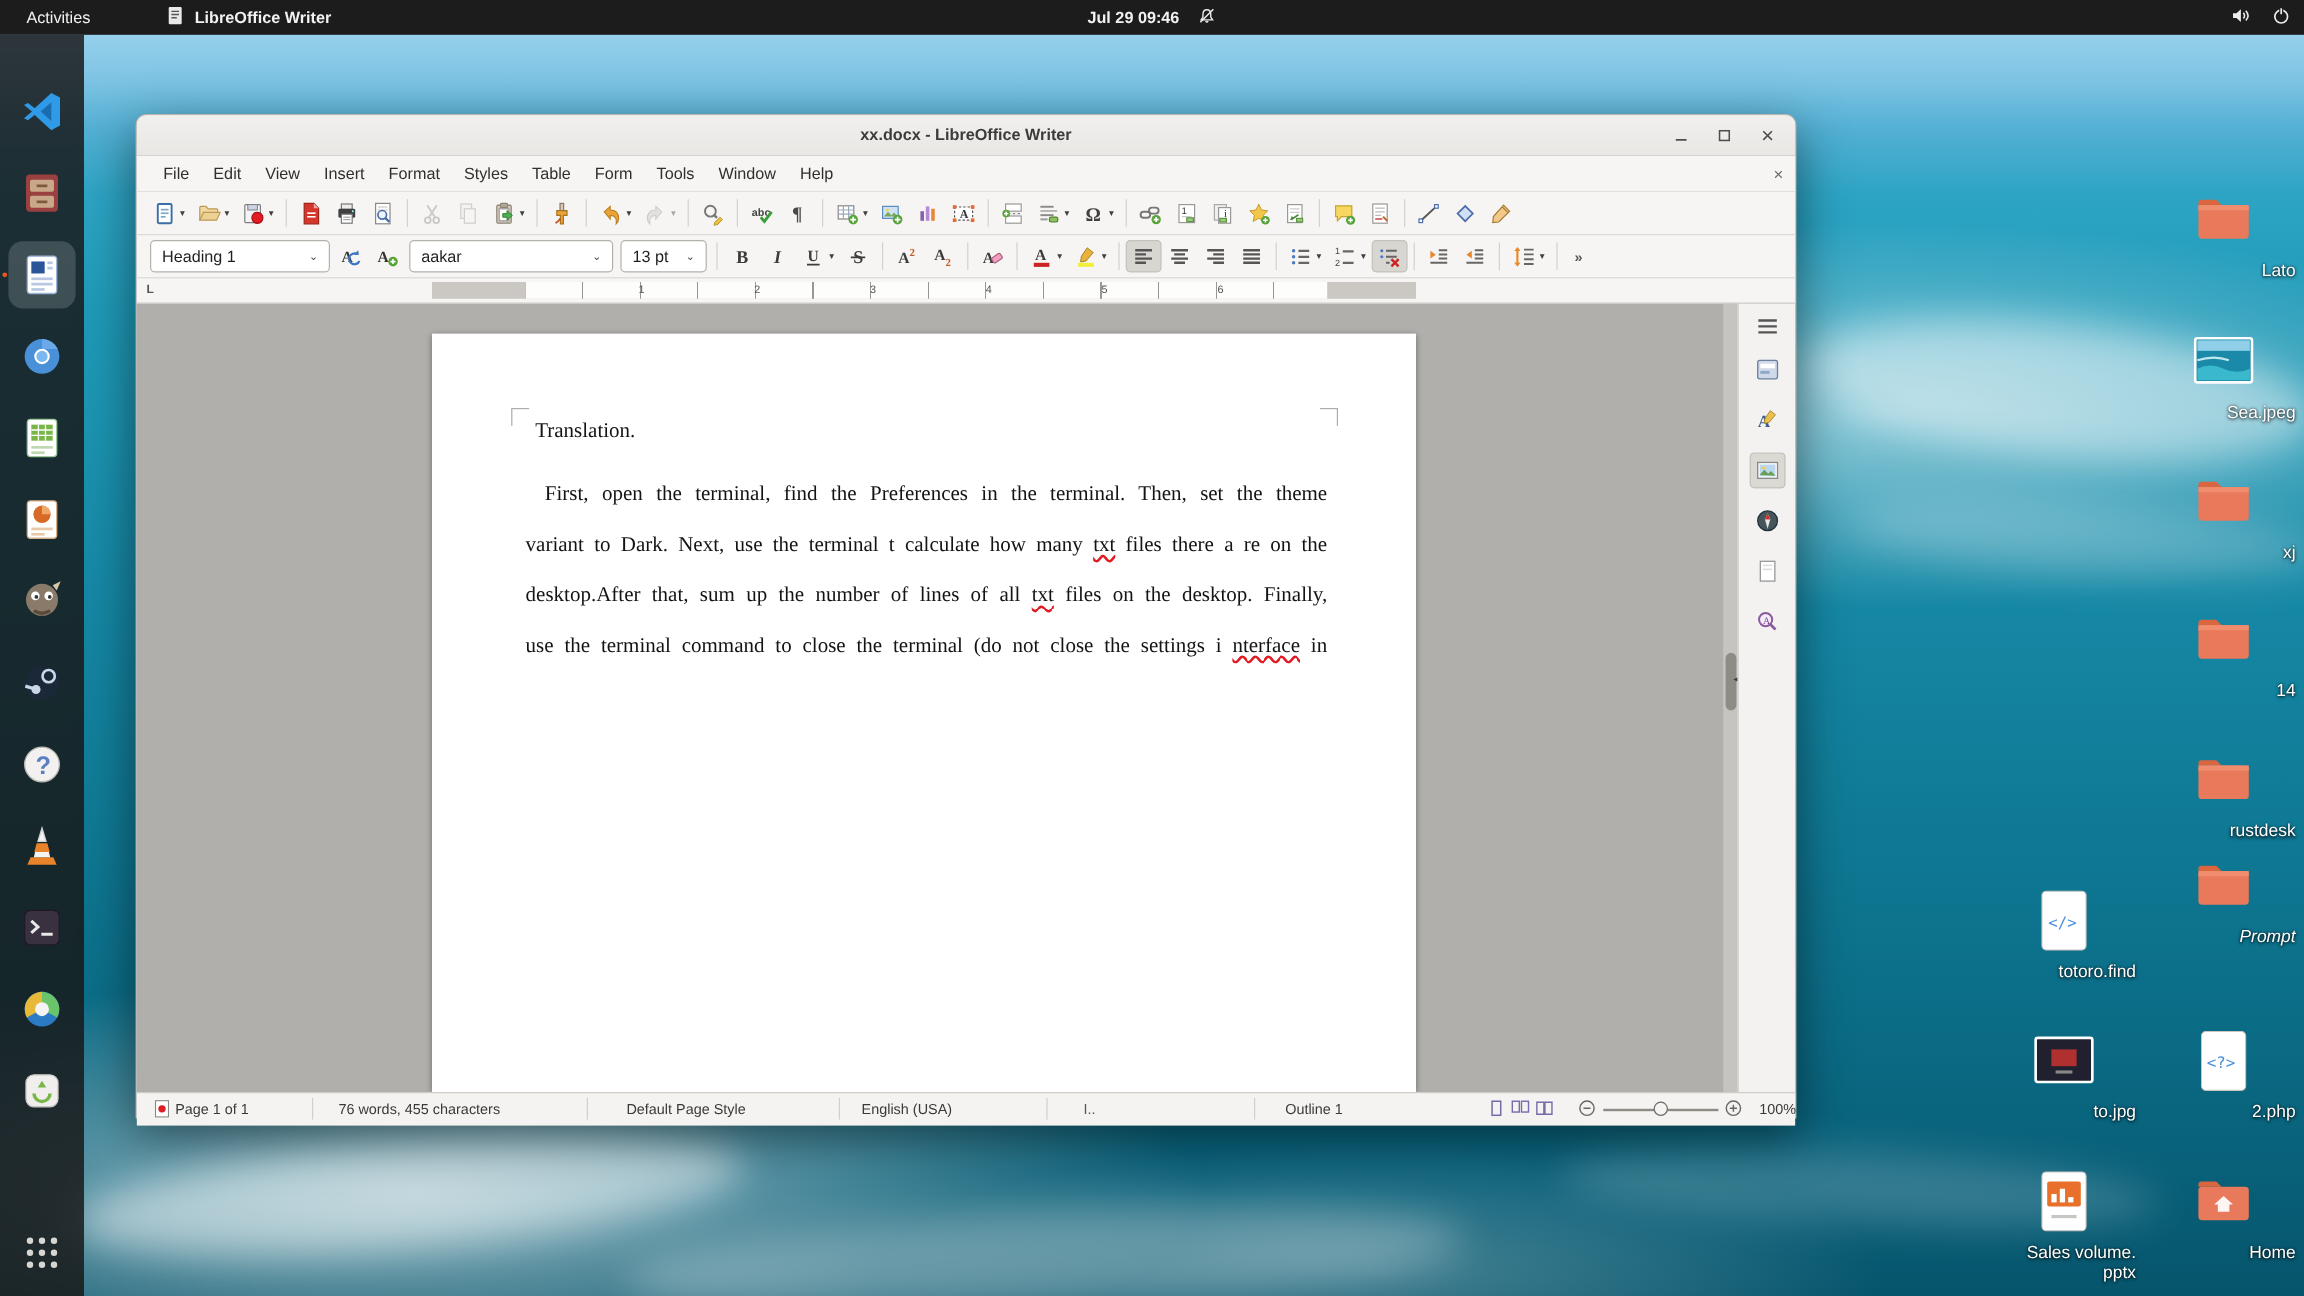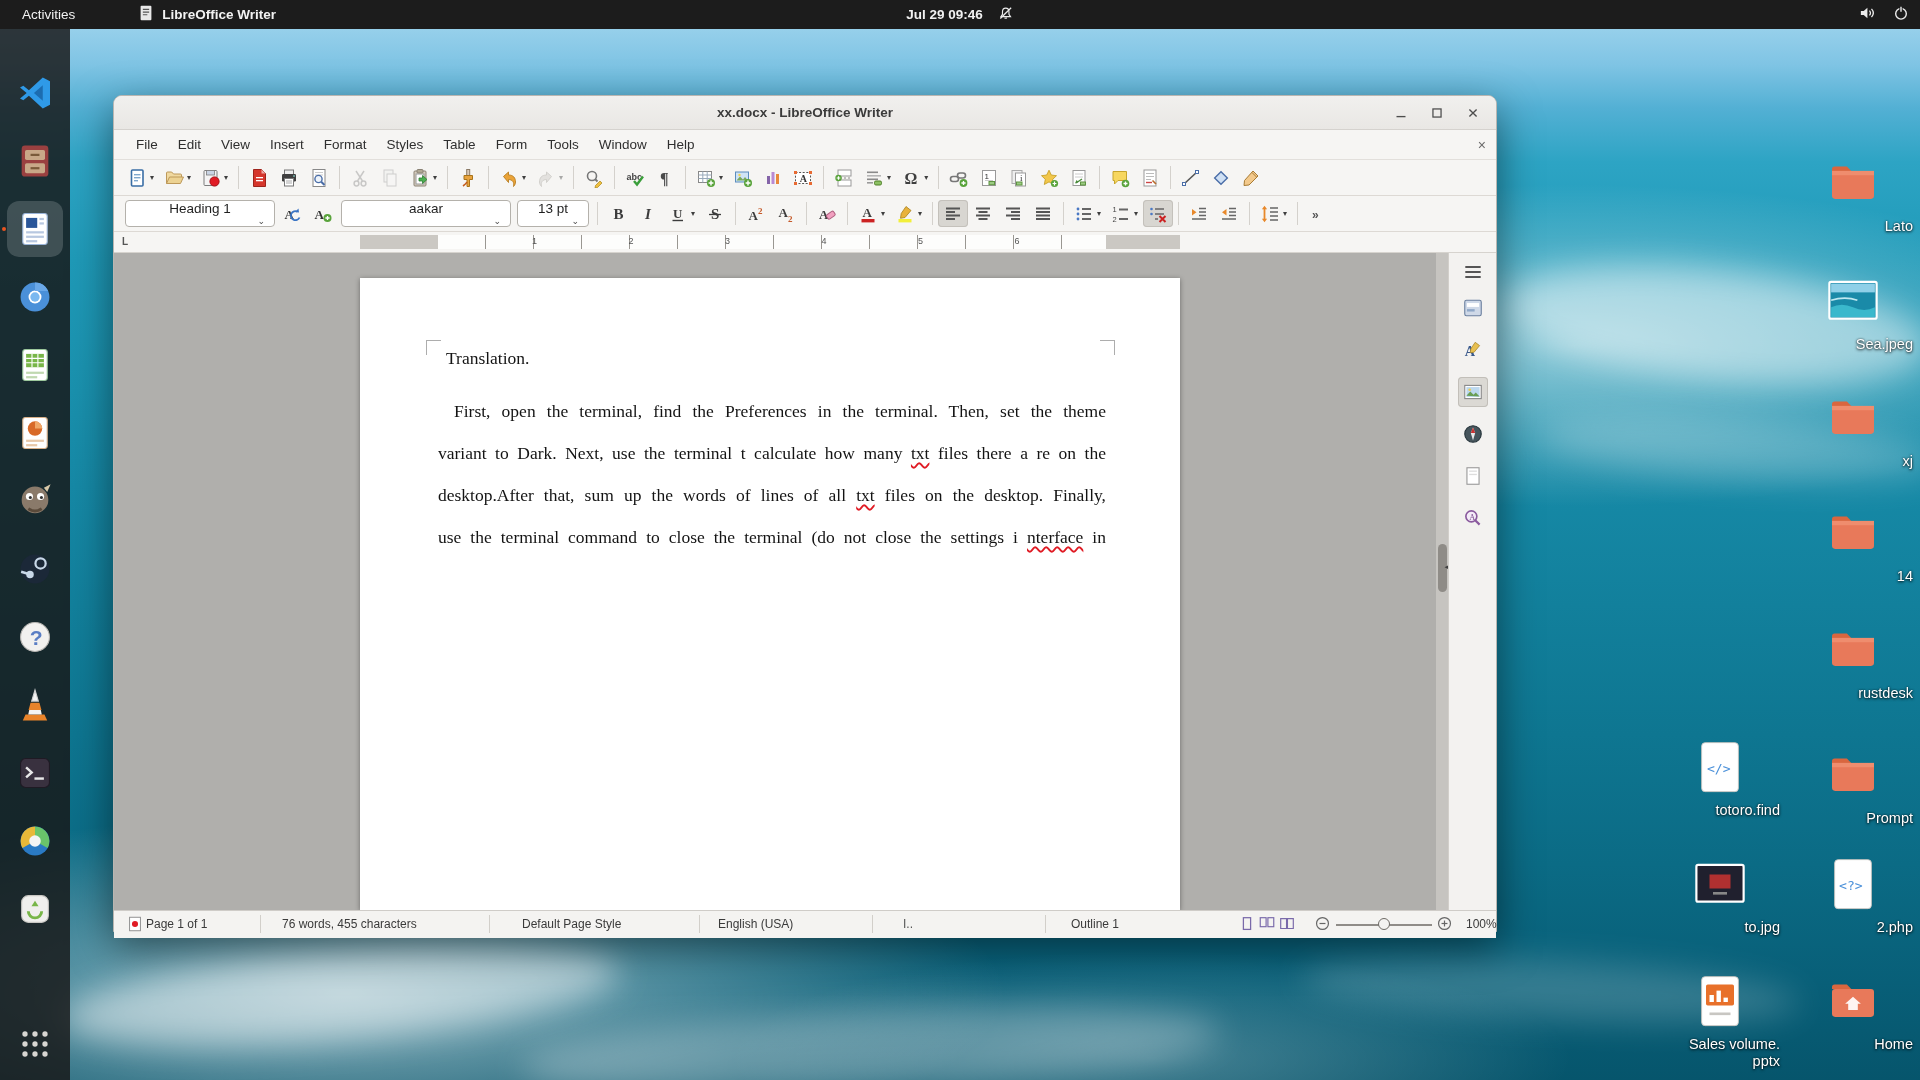--- a/index.html
+++ b/index.html
@@ -44,21 +44,21 @@
   .menu-item{padding:0 10px;height:100%;display:flex;align-items:center;}
   #menu-close{position:absolute;right:10px;color:#6a6a6a;font-size:14px;}
   #toolbar,#formatbar{height:35px;display:flex;align-items:center;padding-left:8px;background:#f6f5f3;border-top:1px solid #e2dfdb;}
   #formatbar{border-top:1px solid #ddd9d4;}
   .tb-btn{height:27px;display:flex;align-items:center;padding:0 5px;border-radius:4px;}
   .tb-btn.disabled{opacity:.42;}
   .tb-btn.active{background:#d8d6d1;box-shadow:inset 0 0 0 1px #c4c1bb;}
   .dd{font-size:8px;color:#3f3f3f;margin-left:3px;}
   .sep{width:1px;height:23px;background:#d4d1cc;margin:0 5px;flex:none;}
   .combo{display:flex;align-items:center;background:#fff;border:1px solid #b4b1ab;border-radius:4px;height:27px;
-    padding:0 9px;font-size:13.5px;color:#1f1f1f;margin:0 3px;box-sizing:border-box;flex-direction:column;}
+    padding:0 9px;font-size:13.5px;color:#1f1f1f;margin:0 3px;box-sizing:border-box;}
   .combo .chev{margin-left:auto;color:#4a4a4a;font-size:9px;padding-left:8px;}
 
   
   #ruler{position:relative;height:20px;background:#f6f5f3;border-top:1px solid #ddd9d4;border-bottom:1px solid #d6d3ce;}
   #ruler-strip{position:absolute;left:246px;top:3px;width:820px;height:14px;background:#cbc8c3;}
   #ruler-text{position:absolute;left:78px;top:0;width:668px;height:14px;background:#fdfdfc;
     background-image:repeating-linear-gradient(90deg, transparent 0 47px, #9a9792 47px 48px);}
   .ruler-num{position:absolute;top:1px;font-size:9px;color:#555;transform:translateX(-50%);}
   #ltab{position:absolute;left:8px;top:4px;font-size:10px;color:#555;font-weight:bold;}
 
@@ -313,21 +313,21 @@
       </div>
       <div class="dicon" style="left: 1660px; top: 742px;">
         <div class="art">
           <svg width="56" height="56" viewBox="0 0 64 64">
             <rect x="11" y="3" width="42" height="56" rx="4" fill="#fff" stroke="#c9c6c1"></rect>
             <text x="17" y="38" font-size="15" fill="#4a90d9" font-family="monospace">&lt;/&gt;</text>
           </svg>
         </div>
         <div class="lbl">totoro.find</div>
       </div>
-      <div class="dicon" style="left: 1793px; top: 750px;">
+      <div class="dicon" style="left: 1793px; top: 713px; font-style: italic;">
         <div class="art">
           <svg width="56" height="56" viewBox="0 0 64 64">
             <path d="M8 15 q0-3 3-3 h14 l5 5 h-22 z" fill="#d9663f"></path>
             <rect x="8" y="17" width="48" height="32" rx="3.5" fill="#e8795a"></rect>
             <rect x="8" y="17" width="48" height="5" fill="#ef8d6e"></rect>
           </svg>
         </div>
         <div class="lbl">Prompt</div>
       </div>
       <div class="dicon" style="left: 1660px; top: 859px;">
@@ -845,21 +845,21 @@
     <div id="docarea">
       <div id="page">
         <div class="corner" id="corner-l"></div>
         <div class="corner" id="corner-r"></div>
         <div id="doc-heading">
             <div class="doc-line"><span>Translation.</span></div>
           </div>
         <div id="doc-body">
             <div class="doc-line just"><span>First, open the terminal, find the Preferences in the terminal. Then, set the theme</span></div>
             <div class="doc-line just"><span>variant to Dark. Next, use the terminal t calculate how many </span><span class="sq">txt</span><span> files there a re on the</span></div>
-            <div class="doc-line just"><span>desktop.After that, sum up the words of lines of all </span><span class="sq">txt</span><span> files on the desktop. Finally,</span></div>
+            <div class="doc-line just"><span>desktop.After that, sum up the number of lines of all </span><span class="sq">txt</span><span> files on the desktop. Finally,</span></div>
             <div class="doc-line just"><span>use the terminal command to close the terminal (do not close the settings i </span><span class="sq">nterface</span><span> in</span></div>
           </div>
       </div>
       <div id="vscroll">
           <div id="vthumb"></div>
         </div>
       <div id="sb-collapse">◂</div>
       <div id="sidebar">
           <div class="sb-btn" style="top: 4px;">
             <svg width="22" height="22" viewBox="0 0 20 20">

